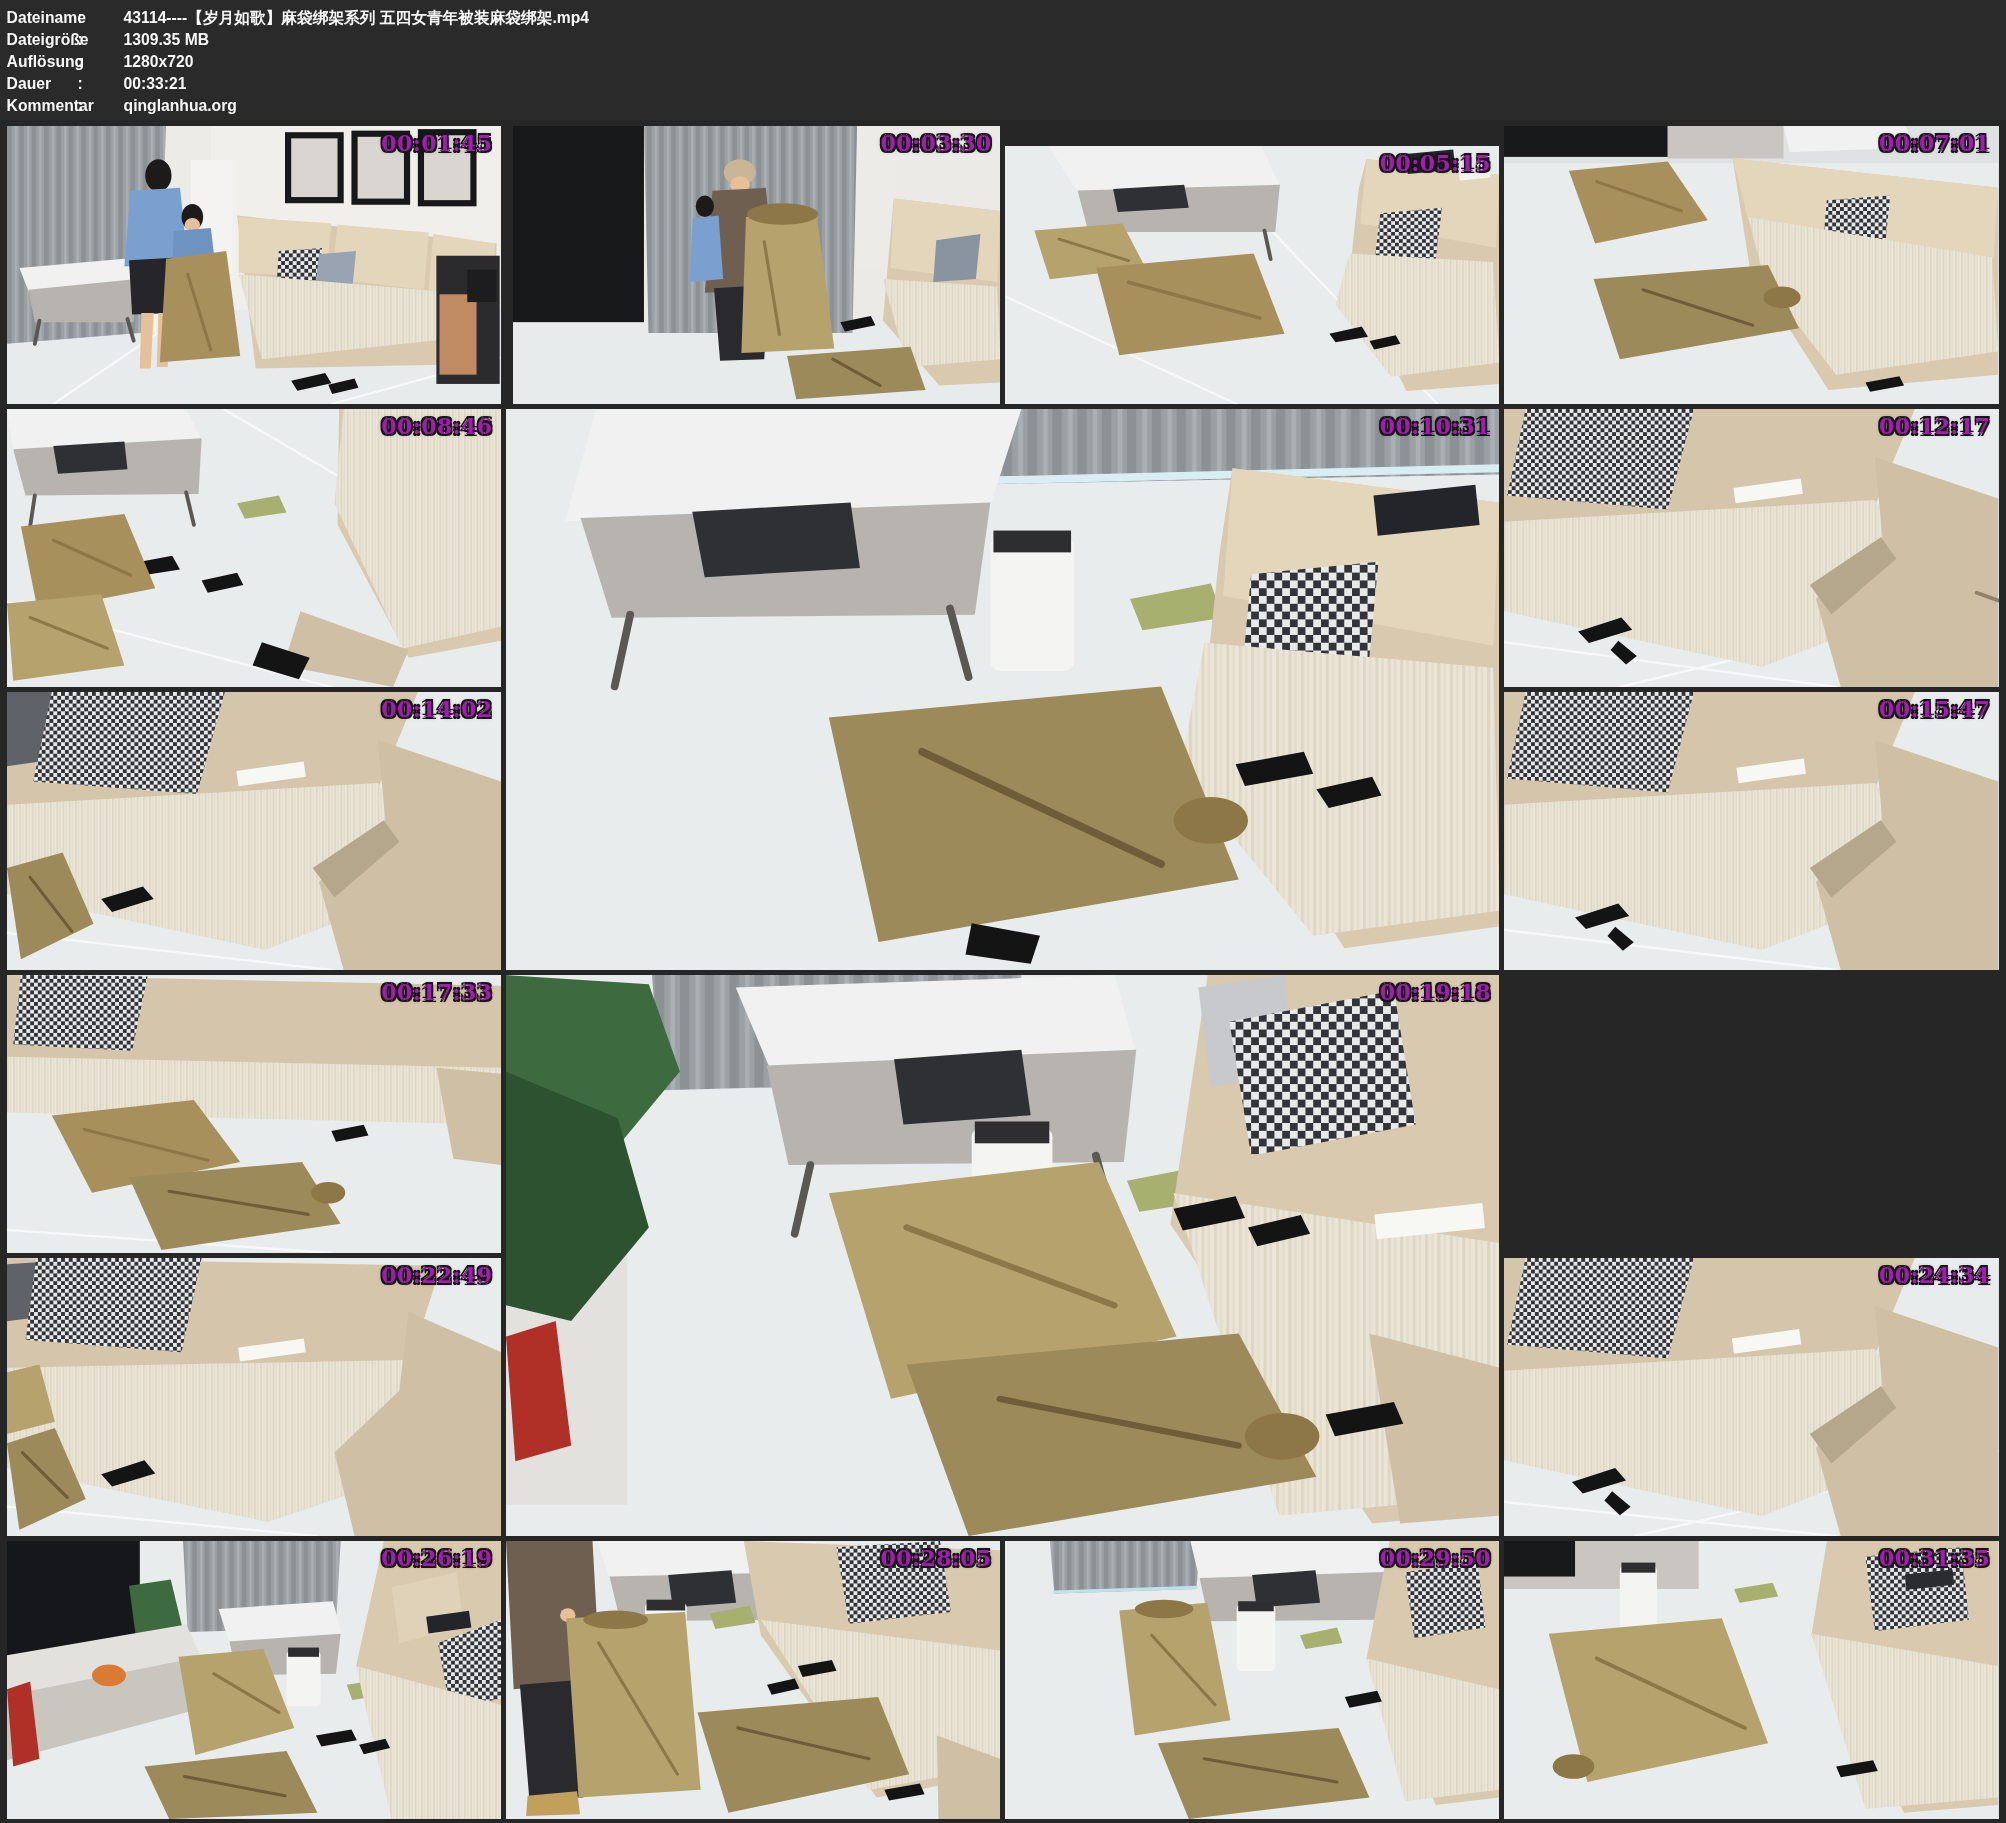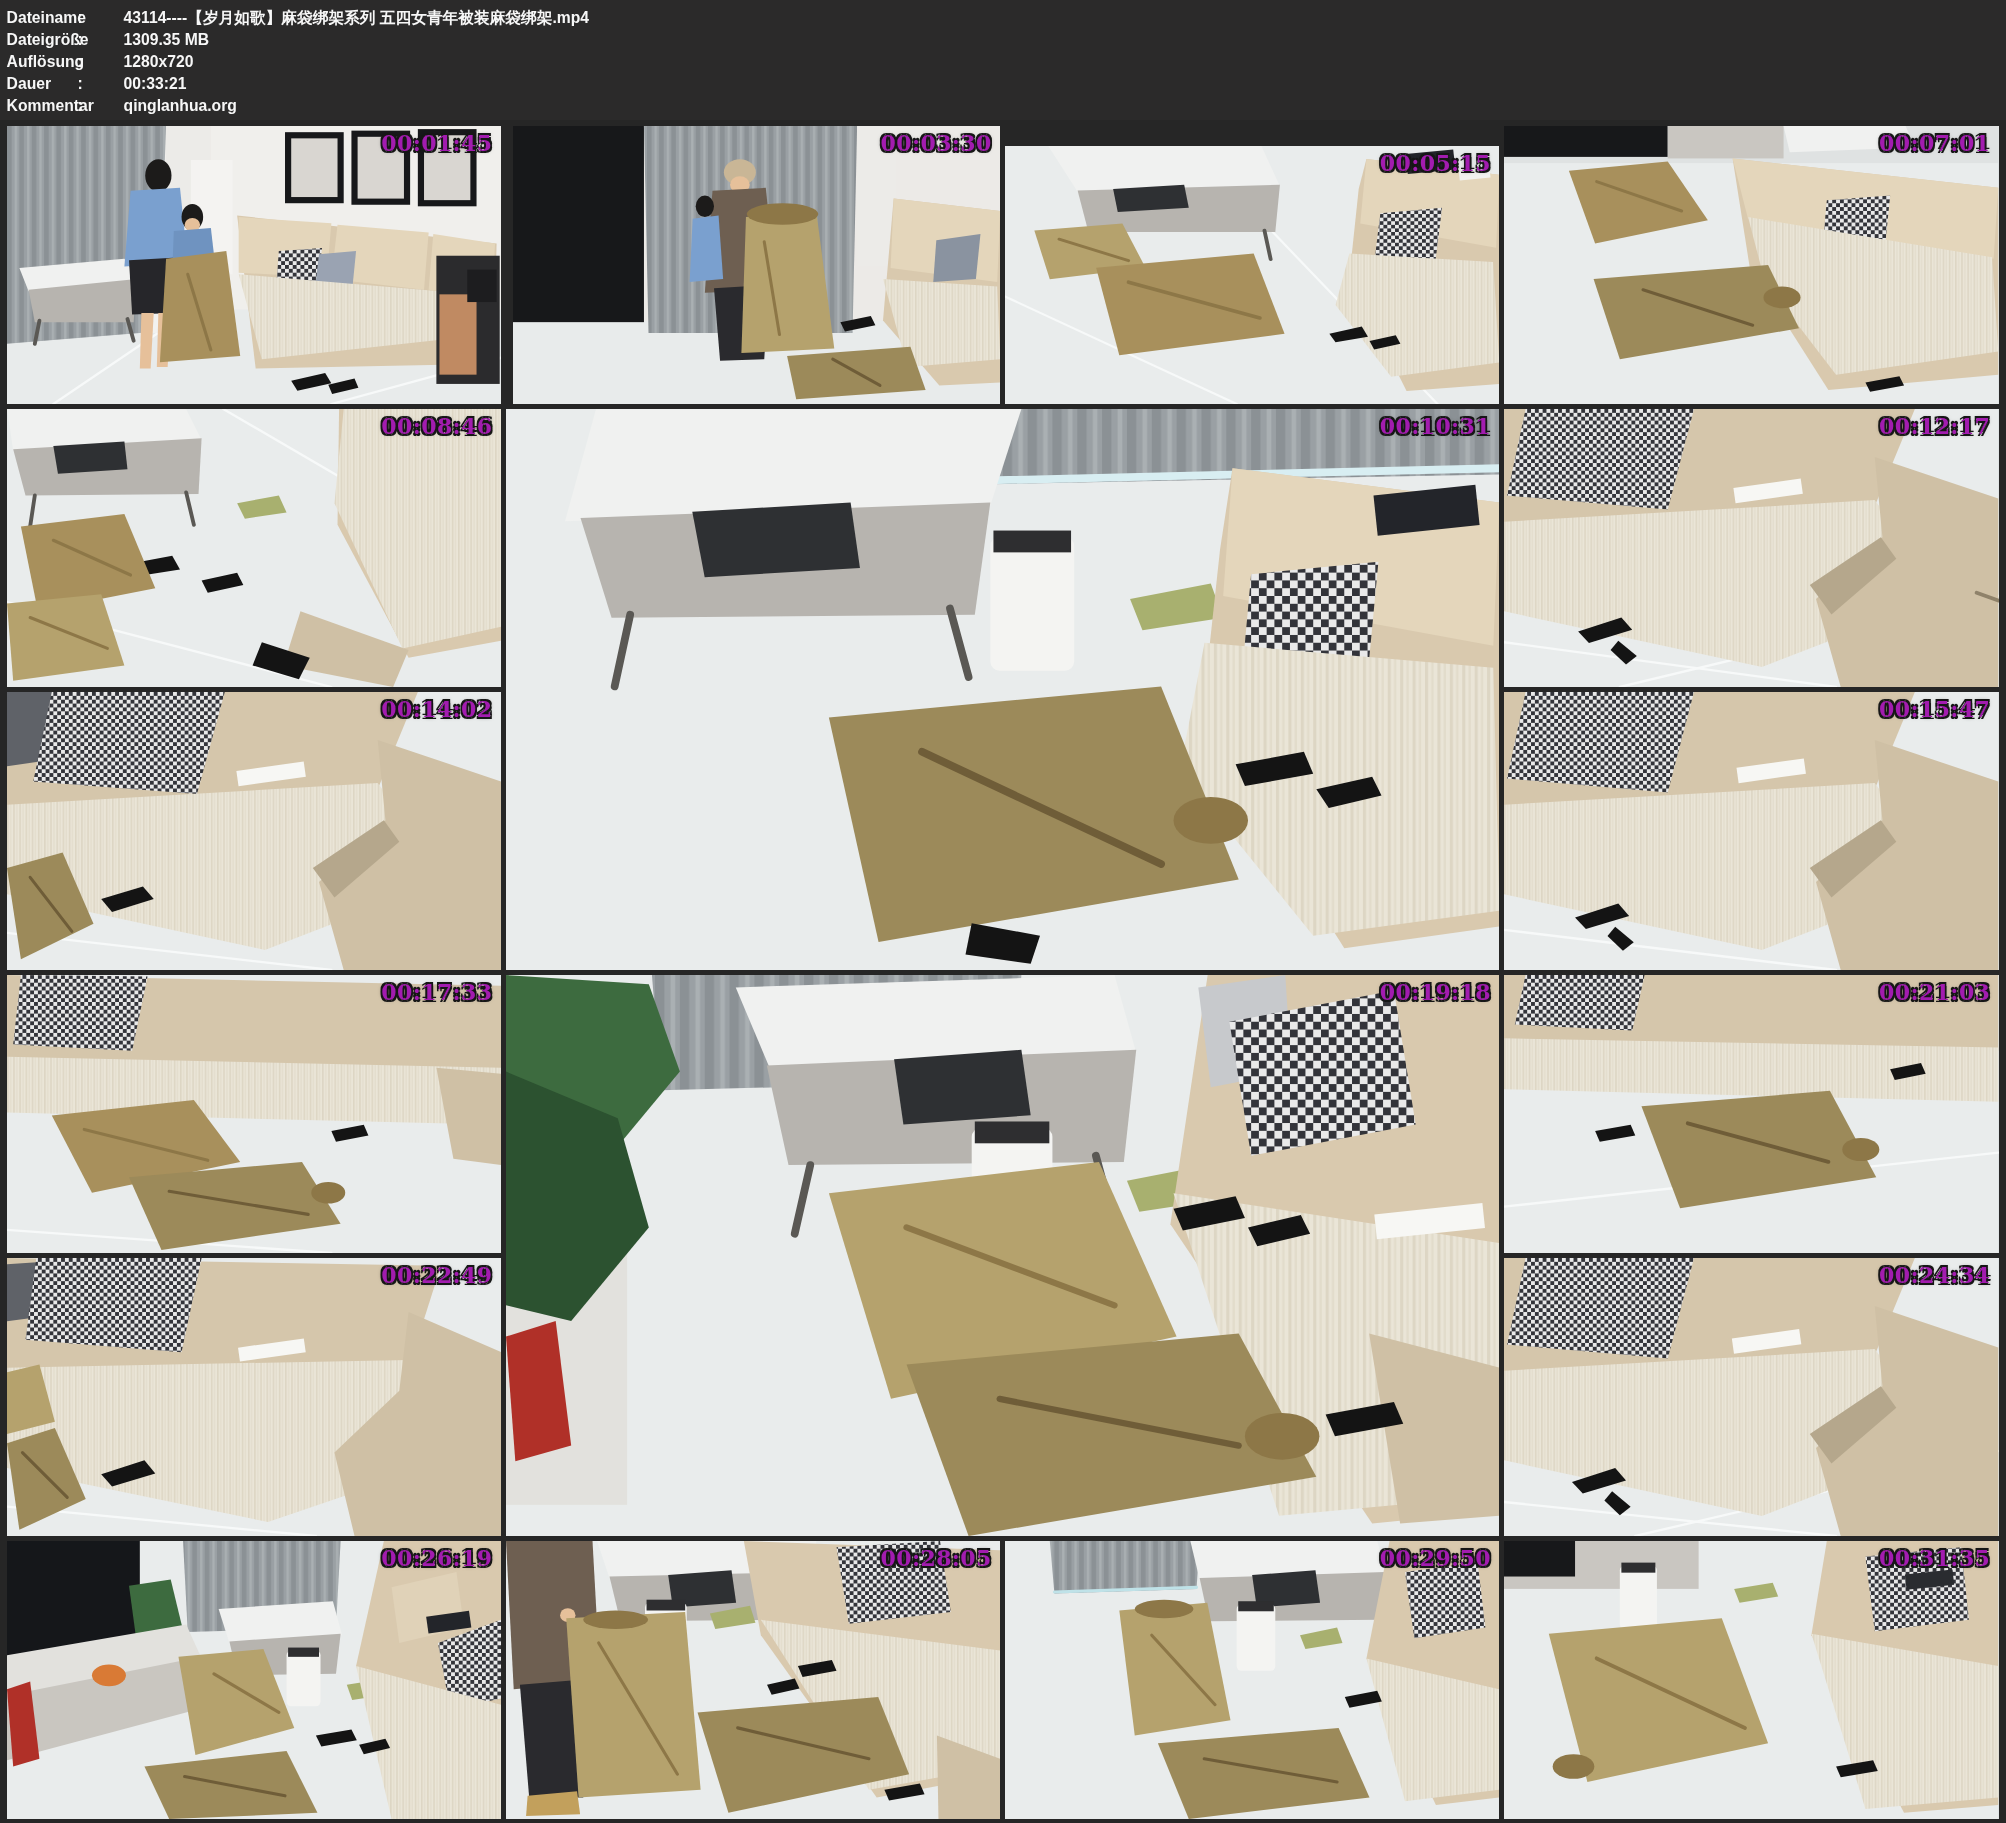--- a/index.html
+++ b/index.html
@@ -335,35 +335,20 @@
           <line x1="258" y1="162" x2="392" y2="212" stroke="#8d7747" stroke-width="4" stroke-linecap="round"></line>
           <polygon points="258,250 472,230 522,322 298,360" fill="#9c8a5a"></polygon>
           <line x1="318" y1="272" x2="472" y2="302" stroke="#6f5d38" stroke-width="4" stroke-linecap="round"></line>
           <ellipse cx="500" cy="296" rx="24" ry="15" fill="#8d7747"></ellipse>
           <polygon points="430,150 470,142 476,156 436,164" fill="#141414"></polygon>
           <polygon points="478,162 512,154 518,166 484,174" fill="#141414"></polygon>
           <polygon points="528,282 572,274 578,288 534,296" fill="#141414"></polygon>
         </svg>
         <div class="ts">00:19:18</div>
       </div>
-      <div class="tile" style="grid-area: 4 / 4 / span 1 / span 1;">
-        <svg viewBox="0 0 640 360" preserveAspectRatio="none">
-          <rect x="0" y="0" width="640" height="360" fill="#e9ecec"></rect>
-          <line x1="0" y1="300" x2="640" y2="230" stroke="#f7f9f9" stroke-width="3" stroke-linecap="round"></line>
-          <polygon points="0,0 640,0 640,98 0,86" fill="#d5c6ab"></polygon>
-          <polygon points="28,0 182,0 166,72 14,64" fill="url(#hound)"></polygon>
-          <polygon points="0,82 640,94 640,164 0,148" fill="url(#cover)"></polygon>
-          <polygon points="178,170 422,150 482,262 228,302" fill="#9c8a5a"></polygon>
-          <line x1="238" y1="192" x2="420" y2="242" stroke="#6f5d38" stroke-width="5" stroke-linecap="round"></line>
-          <ellipse cx="462" cy="226" rx="24" ry="15" fill="#8d7747"></ellipse>
-          <polygon points="118,202 164,194 170,208 124,216" fill="#141414"></polygon>
-          <polygon points="500,122 540,114 546,128 506,136" fill="#141414"></polygon>
-        </svg>
-        <div class="ts">00:21:03</div>
-      </div>
       <div class="tile" style="grid-area: 5 / 1 / span 1 / span 1;">
         <svg viewBox="0 0 640 360" preserveAspectRatio="none">
           <rect x="0" y="0" width="640" height="360" fill="#e9ecec"></rect>
           <line x1="0" y1="322" x2="400" y2="360" stroke="#f7f9f9" stroke-width="3" stroke-linecap="round"></line>
           <polygon points="0,0 562,10 520,142 0,152" fill="#d5c6ab"></polygon>
           <polygon points="0,8 92,2 76,72 0,82" fill="#5f6268"></polygon>
           <polygon points="38,0 252,0 226,122 24,106" fill="url(#hound)"></polygon>
           <polygon points="0,142 520,132 602,252 338,342 0,272" fill="url(#cover)"></polygon>
           <polygon points="520,70 640,122 640,360 450,360 424,252 508,172" fill="#cfc0a5"></polygon>
           <rect x="300" y="110" width="86" height="18" fill="#f7f7f4" transform="rotate(-8,343,119)"></rect>

